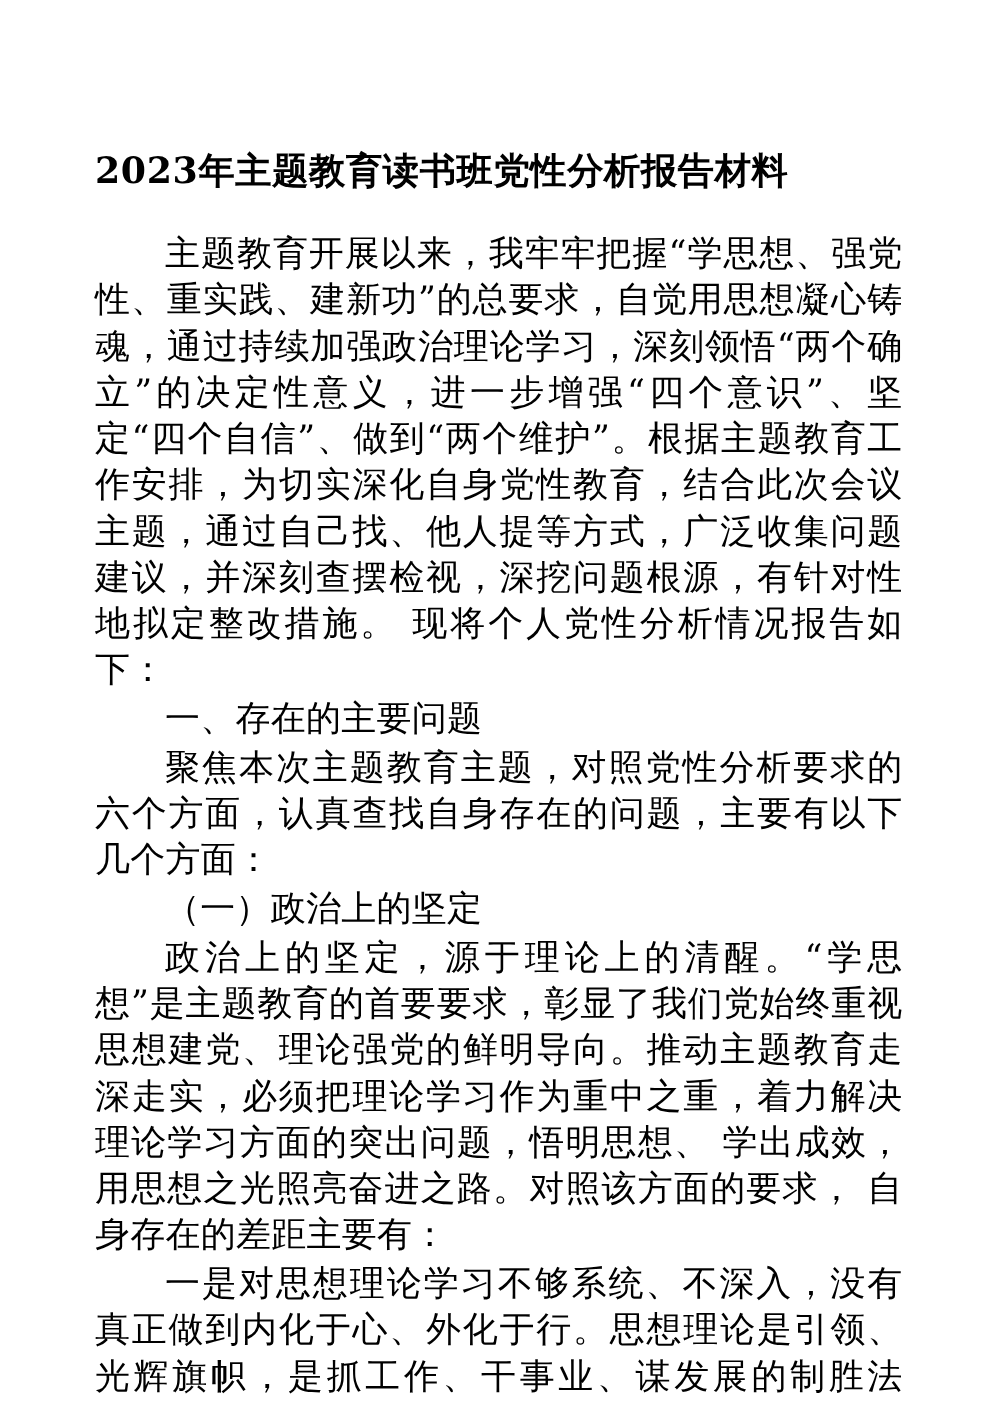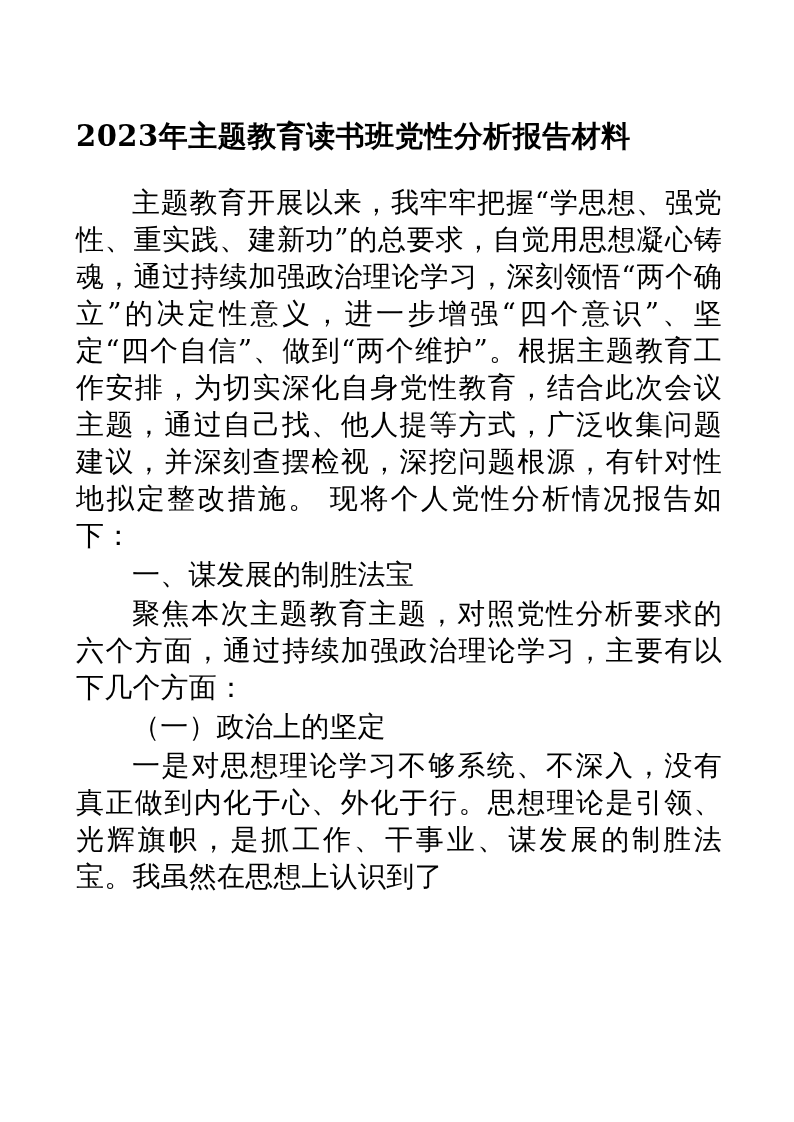--- a/index.html
+++ b/index.html
@@ -43,17 +43,18 @@
     text-indent: 2em;
   }
 </style>
 </head>
 <body>
 
 <div class="page">
   <h1 class="doc-title">2023年主题教育读书班党性分析报告材料</h1>
 
   <p class="para indent">主题教育开展以来，我牢牢把握“学思想、强党性、重实践、建新功”的总要求，自觉用思想凝心铸魂，通过持续加强政治理论学习，深刻领悟“两个确立”的决定性意义，进一步增强“四个意识”、坚定“四个自信”、做到“两个维护”。根据主题教育工作安排，为切实深化自身党性教育，结合此次会议主题，通过自己找、他人提等方式，广泛收集问题建议，并深刻查摆检视，深挖问题根源，有针对性地拟定整改措施。 现将个人党性分析情况报告如下：</p>
-  <p class="para indent">一、谋发展的制胜法宝</p>
-  <p class="para indent">聚焦本次主题教育主题，对照党性分析要求的六个方面，通过持续加强政治理论学习，主要有以下几个方面：</p>
+  <p class="para indent">一、存在的主要问题</p>
+  <p class="para indent">聚焦本次主题教育主题，对照党性分析要求的六个方面，认真查找自身存在的问题，主要有以下几个方面：</p>
   <p class="para indent">（一）政治上的坚定</p>
+  <p class="para indent">政治上的坚定，源于理论上的清醒。“学思想”是主题教育的首要要求，彰显了我们党始终重视思想建党、理论强党的鲜明导向。推动主题教育走深走实，必须把理论学习作为重中之重，着力解决理论学习方面的突出问题，悟明思想、 学出成效，用思想之光照亮奋进之路。对照该方面的要求， 自身存在的差距主要有：</p>
   <p class="para indent">一是对思想理论学习不够系统、不深入，没有真正做到内化于心、外化于行。思想理论是引领、光辉旗帜，是抓工作、干事业、谋发展的制胜法宝。我虽然在思想上认识到了</p>
 </div>
 
 </body></html>

